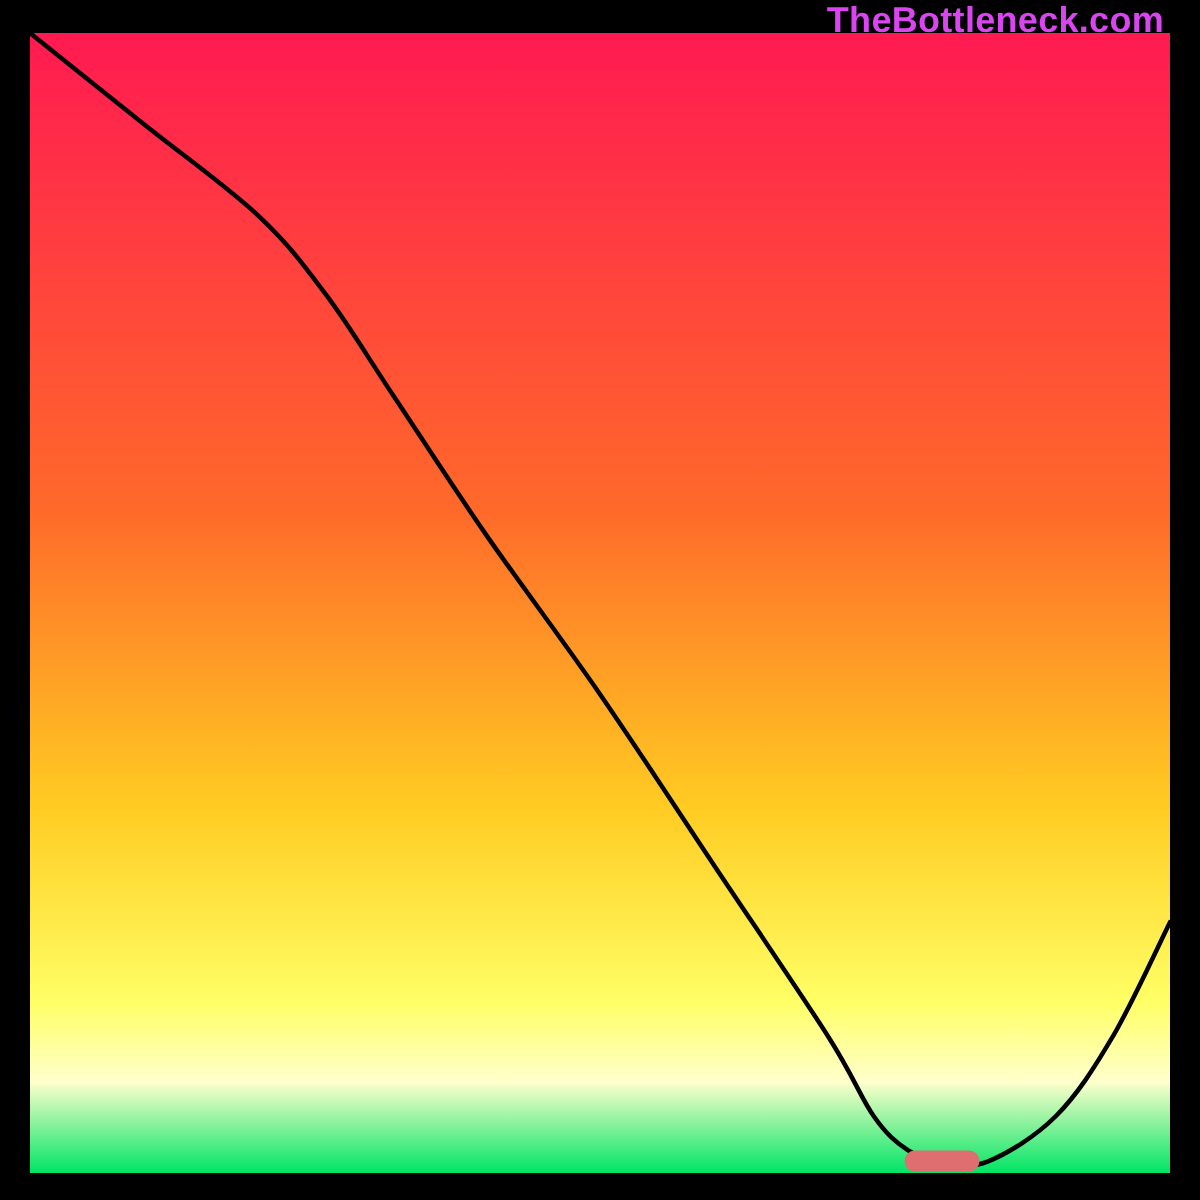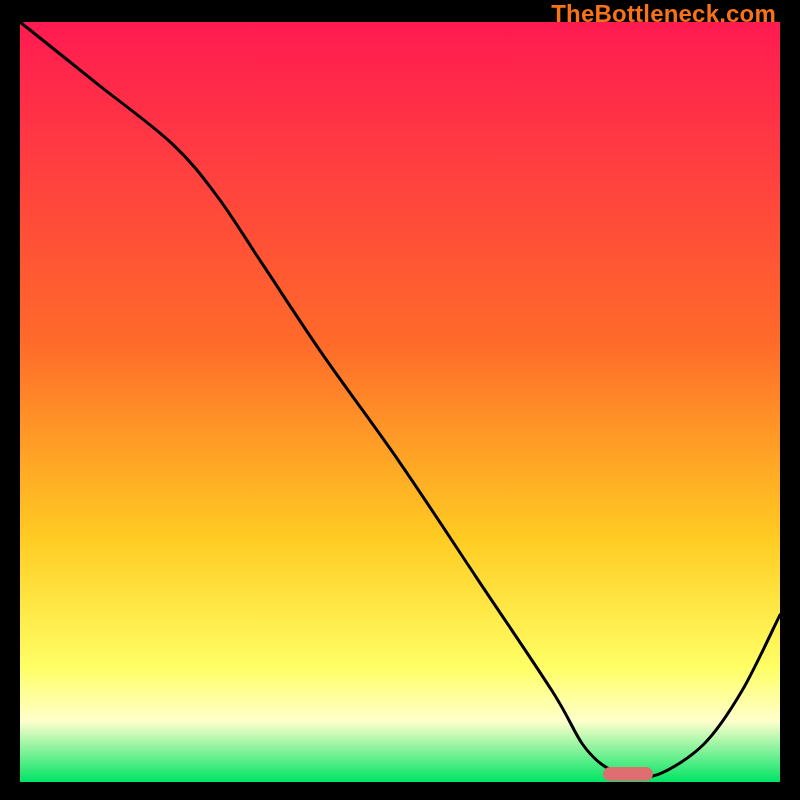--- a/index.html
+++ b/index.html
@@ -25,21 +25,21 @@
     top: 0;
     width: 760px;
     height: 760px;
   }
   .watermark {
     position: absolute;
     top: 0px;
     right: 24px;
     font-size: 24px;
     font-weight: 600;
-    color: #f97316;
+    color: #d946ef;
     letter-spacing: 0.2px;
     pointer-events: none;
   }
   .marker {
     position: absolute;
     width: 50px;
     height: 14px;
     border-radius: 7px;
     background: #de6e70;
     transform: translate(-50%, -50%);

